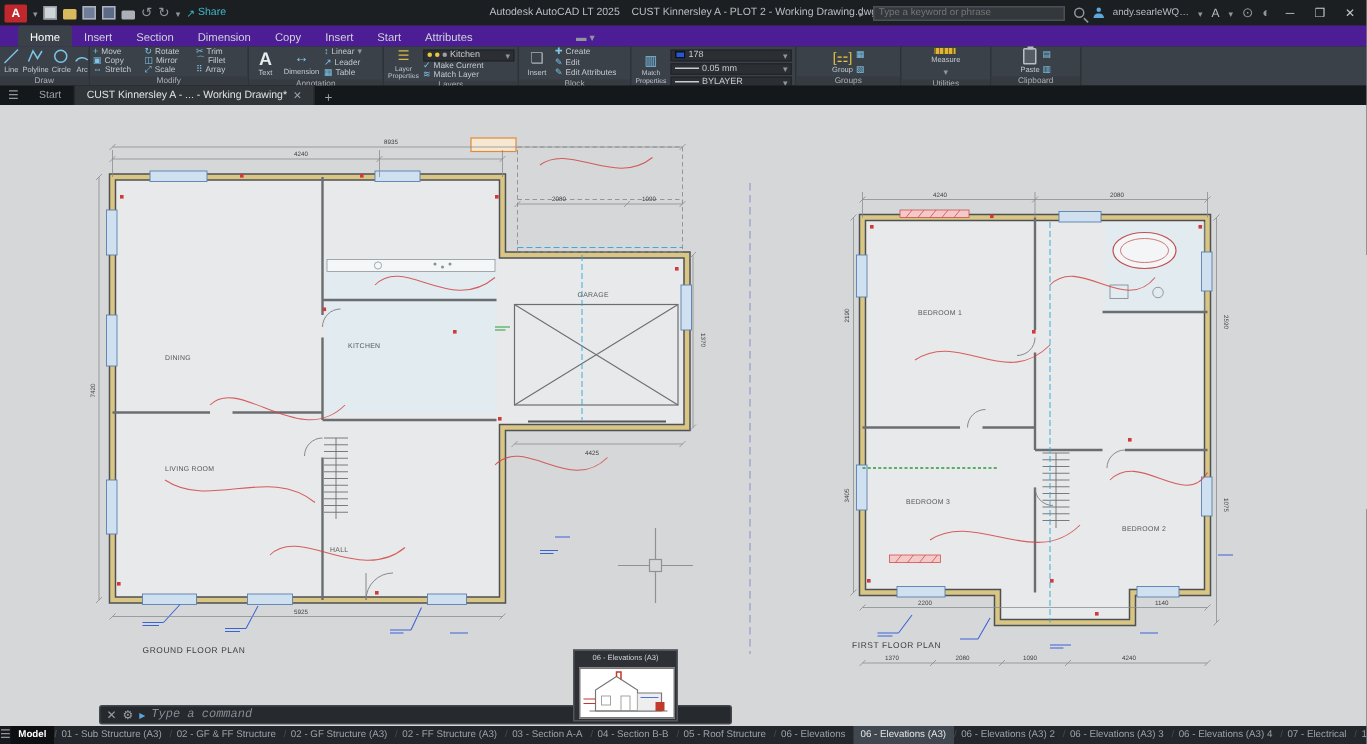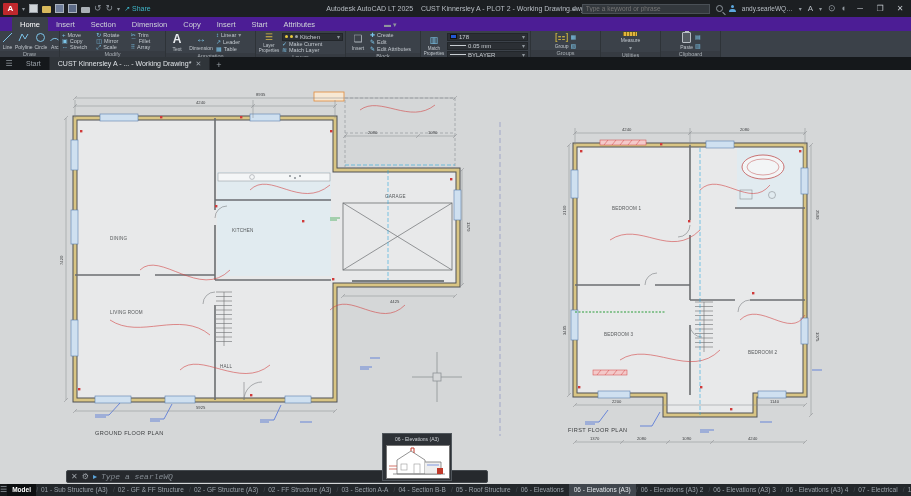--- a/index.html
+++ b/index.html
@@ -557,21 +557,21 @@
     <path d="M412,307 H433 M441,307 H462 M437,282 V303 M437,311 V332"></path>
     <rect x="433" y="303" width="8" height="8"></rect>
   </g>
 </svg>
 </div>
 
 <div class="cmdbar">
   <span class="cmdicon">✕</span>
   <span class="cmdicon">⚙</span>
   <span class="cmdicon" style="color:#5ca7dd">▸</span>
-  <span class="cmdtext">Type a searleWQ</span>
+  <span class="cmdtext">Type a command</span>
 </div>
 
 <div class="preview">
   <div class="pvtitle">06 - Elevations (A3)</div>
   <div class="pvbody">
     <svg width="62" height="32" viewBox="0 0 62 32">
       <path d="M6,28 H58" stroke="#777" stroke-width="0.8"></path>
       <path d="M10,28 V14 L24,5 L38,14 V28 Z" fill="none" stroke="#777" stroke-width="0.8"></path>
       <path d="M38,16 H54 V28 H38" fill="#eee" stroke="#777" stroke-width="0.8"></path>
       <path d="M24,5 V2 H27 V7" stroke="#c0392b" stroke-width="1" fill="none"></path>

